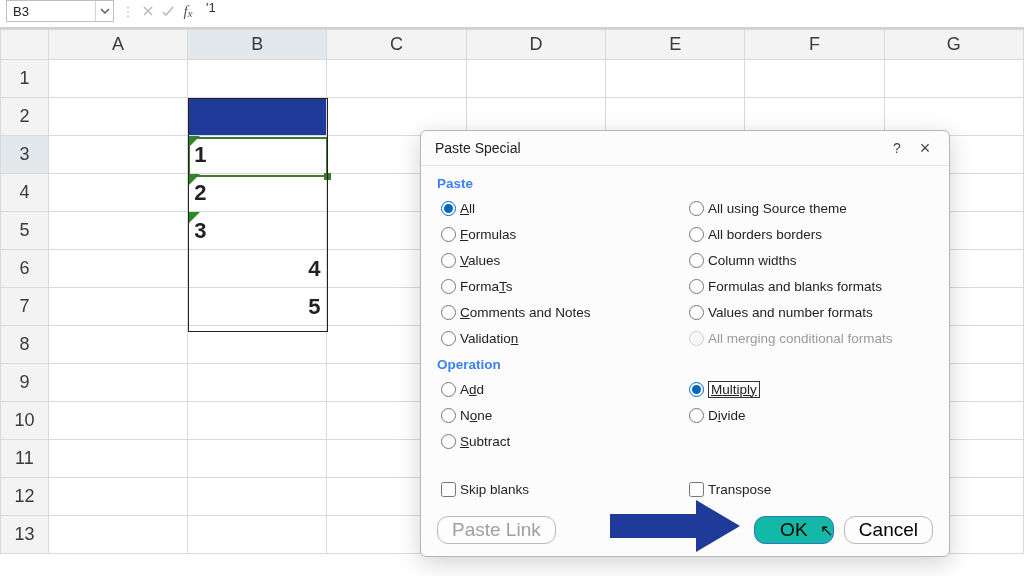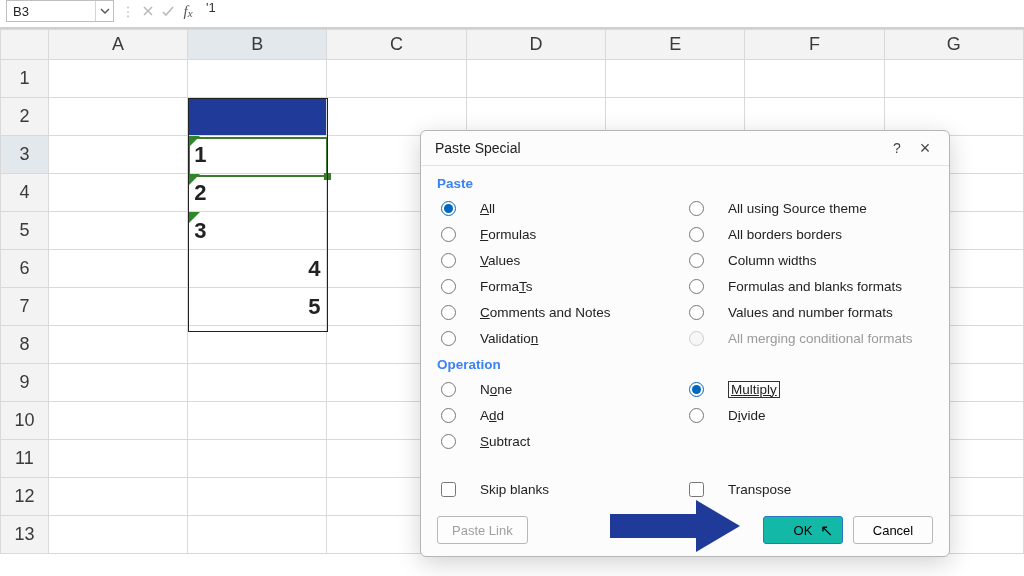--- a/index.html
+++ b/index.html
@@ -41,27 +41,27 @@
   
   .dialog { position: absolute; top: 130px; left: 420px; width: 530px; background: #fcfcfc; border: 1px solid #b5b5b5; border-radius: 6px; box-shadow: 0 6px 24px rgba(0,0,0,.18); }
   .dlg-title { display: flex; align-items: center; height: 34px; padding: 0 10px 0 14px; font-size: 14px; }
   .dlg-title-text { flex: 1; font-weight: 400; }
   .dlg-btn { width: 28px; height: 28px; display: flex; align-items: center; justify-content: center; color: #444; }
   .dlg-body { padding: 4px 16px 12px 16px; border-top: 1px solid #e4e4e4; font-size: 13.5px; }
   .section-label { margin: 6px 0 4px 0; color: #3b82f6; font-weight: bold; }
   .cols { display: flex; }
   .col-left { flex: 0 0 50%; }
   .col-right { flex: 0 0 50%; }
-  .opt { display: flex; align-items: center; height: 26px; gap: 24px; padding-left: 4px; }
+  .opt { display: flex; align-items: center; height: 26px; gap: 4px; padding-left: 4px; }
   .opt input[type=radio], .opt input[type=checkbox] { width: 15px; height: 15px; margin: 0; accent-color: #0067c0; }
   .opt.disabled { color: #9a9a9a; }
   .ul { text-decoration: underline; }
   .focus-box { border: 1px solid #333; padding: 0 2px; display: inline-block; text-decoration: underline; }
   .dlg-footer { display: flex; align-items: center; gap: 10px; margin-top: 14px; }
-  .btn { height: 28px; min-width: 80px; padding: 0 14px; border: 1px solid #b9b9b9; background: #fdfdfd; border-radius: 3px; display: inline-flex; align-items: center; justify-content: center; font-size: 13px; }
+  .btn { height: 28px; min-width: 80px; padding: 0 14px; border: 1px solid #b9b9b9; background: #fdfdfd; border-radius: 11px; display: inline-flex; align-items: center; justify-content: center; font-size: 19px; }
   .btn.disabled { color: #a0a0a0; }
   .btn.default { border: 1px solid #2e74c7; background: #14b8a6; }
   .spacer { flex: 1; }
 
   
   .arrow { position: absolute; top: 500px; left: 610px; width: 140px; height: 50px; pointer-events: none; }
   .arrow-body { position: absolute; left: 0; top: 14px; width: 86px; height: 24px; background: #203a9a; }
   .arrow-head { position: absolute; left: 86px; top: 0; width: 0; height: 0; border-top: 26px solid transparent; border-bottom: 26px solid transparent; border-left: 44px solid #203a9a; }
 
   
@@ -336,25 +336,25 @@
             <span>All merging conditional formats</span>
           </label>
       </div>
     </div>
 
     <div class="section-label">Operation</div>
     <div class="cols">
       <div class="col-left">
         <label class="opt">
             <input type="radio" name="op" style="">
+            <span>A<span class="ul">d</span>d</span>
+          </label>
+        <label class="opt">
+            <input type="radio" name="op" style="">
             <span>N<span class="ul">o</span>ne</span>
-          </label>
-        <label class="opt">
-            <input type="radio" name="op" style="">
-            <span>A<span class="ul">d</span>d</span>
           </label>
         <label class="opt">
             <input type="radio" name="op" style="">
             <span><span class="ul">S</span>ubtract</span>
           </label>
       </div>
       <div class="col-right">
         <label class="opt">
             <input type="radio" name="op" checked="" style="">
             <span class="focus-box"><span class="ul">M</span>ultiply</span>

